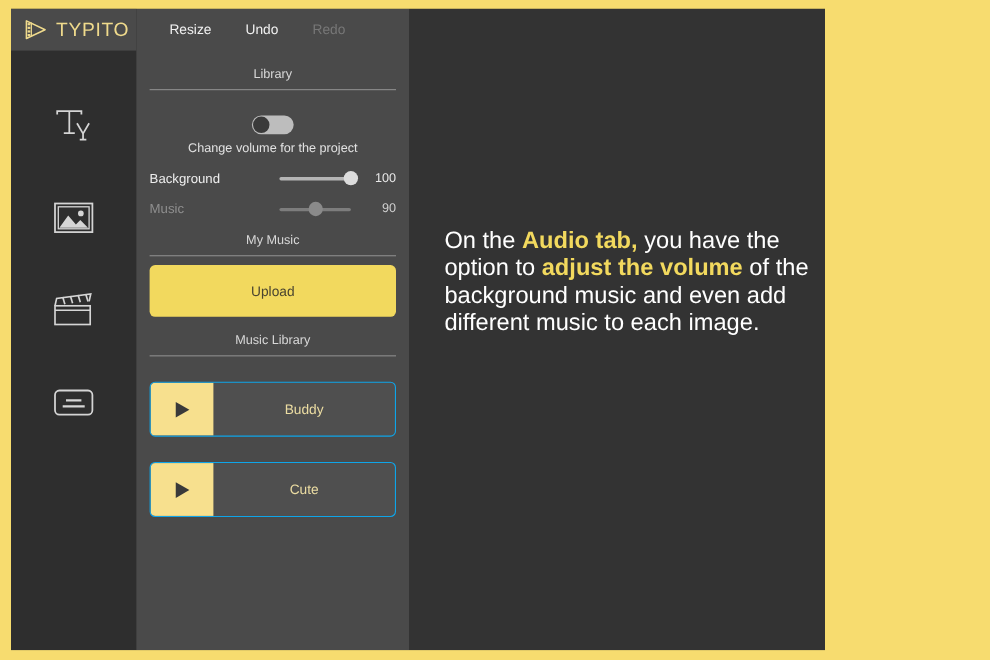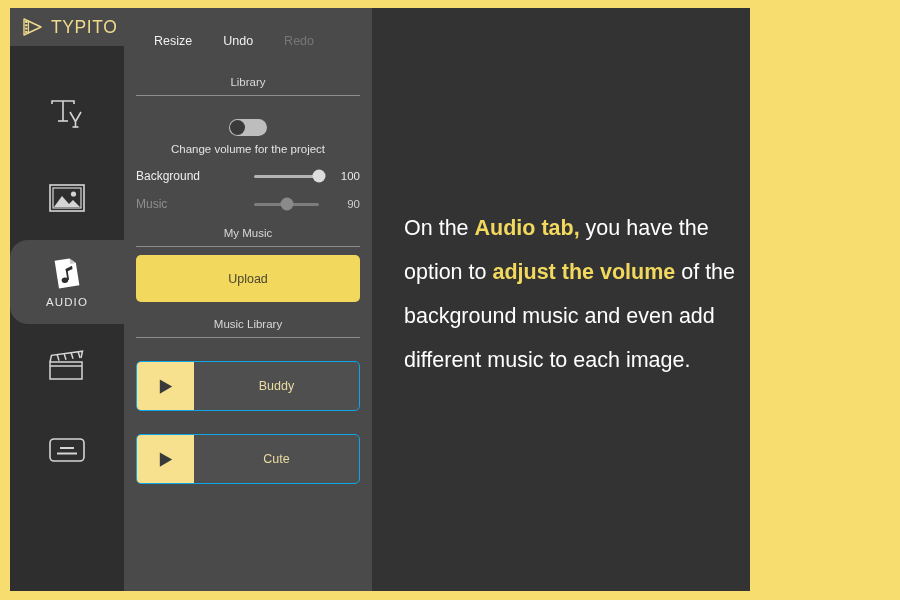--- a/index.html
+++ b/index.html
@@ -108,21 +108,21 @@
     color: #e8e8e8;
     font-size: 11.5px;
     letter-spacing: 1.1px;
   }
 
   
   #panel {
     width: 248px;
     flex: 0 0 248px;
     background: #4a4a4a;
-    padding: 14px 12px;
+    padding: 0 12px;
     position: relative;
     overflow: hidden;
   }
 
   .toolbar {
     height: 38px;
     display: flex;
     align-items: center;
     gap: 31px;
     padding-left: 30px;
@@ -281,21 +281,21 @@
   #preview {
     flex: 1;
     background: #333333;
     position: relative;
     padding: 198px 0 0 32px;
   }
 
   .overlay-text {
     color: #ffffff;
     font-size: 21.5px;
-    line-height: 44px;
+    line-height: 25px;
     max-width: 418px;
     font-weight: 400;
   }
   .hl {
     color: #F2D95E;
     font-weight: bold;
   }
 </style>
 </head>
 <body>
@@ -340,36 +340,20 @@
           <span>
             <svg viewBox="0 0 38 30" width="38" height="30">
               <rect x="2" y="2" width="34" height="26" fill="none" stroke="#d5d5d5" stroke-width="1.6"></rect>
               <rect x="5" y="5" width="28" height="20" fill="none" stroke="#d5d5d5" stroke-width="1.2"></rect>
               <circle cx="25.5" cy="11" r="2.6" fill="#d5d5d5"></circle>
               <path d="M6 24 L14 13 L21 21 L25 17 L32 24 Z" fill="#d5d5d5"></path>
             </svg>
           </span>
         </div>
 
-        <div class="rail-item active">
-          <span>
-            <svg viewBox="0 0 32 36" width="30" height="34">
-              <g transform="rotate(-9 16 18)">
-                <path d="M5 3 L21 3 L27 9 L27 33 L5 33 Z" fill="#ffffff"></path>
-                <path d="M21 3 L21 9 L27 9 Z" fill="#c9c9c9"></path>
-                <g fill="#2e2e2e">
-                  <ellipse cx="12.6" cy="25.3" rx="3.5" ry="2.9"></ellipse>
-                  <rect x="15.2" y="13.5" width="1.9" height="11.9"></rect>
-                  <path d="M15.2 13.5 L22.5 11.2 L22.5 14.6 L15.2 16.9 Z"></path>
-                </g>
-              </g>
-            </svg>
-          </span>
-          <span class="rail-label">AUDIO</span>
-        </div>
 
         <div class="rail-item">
           <span>
             <svg viewBox="0 0 42 34" width="42" height="34">
               <g fill="none" stroke="#d5d5d5" stroke-width="1.5">
                 <rect x="4" y="13" width="32" height="17"></rect>
                 <path d="M4 13 L5.5 6.3 L36.5 2.2 L35 9"></path>
                 <line x1="11" y1="5" x2="13" y2="11.6"></line>
                 <line x1="18" y1="4.1" x2="20" y2="10.7"></line>
                 <line x1="25" y1="3.2" x2="27" y2="9.8"></line>

